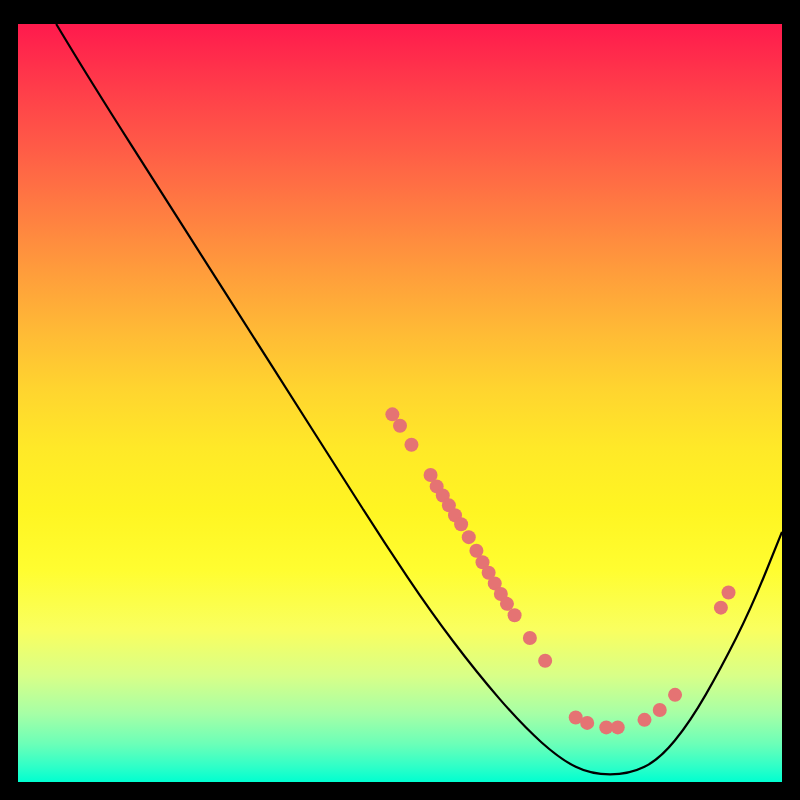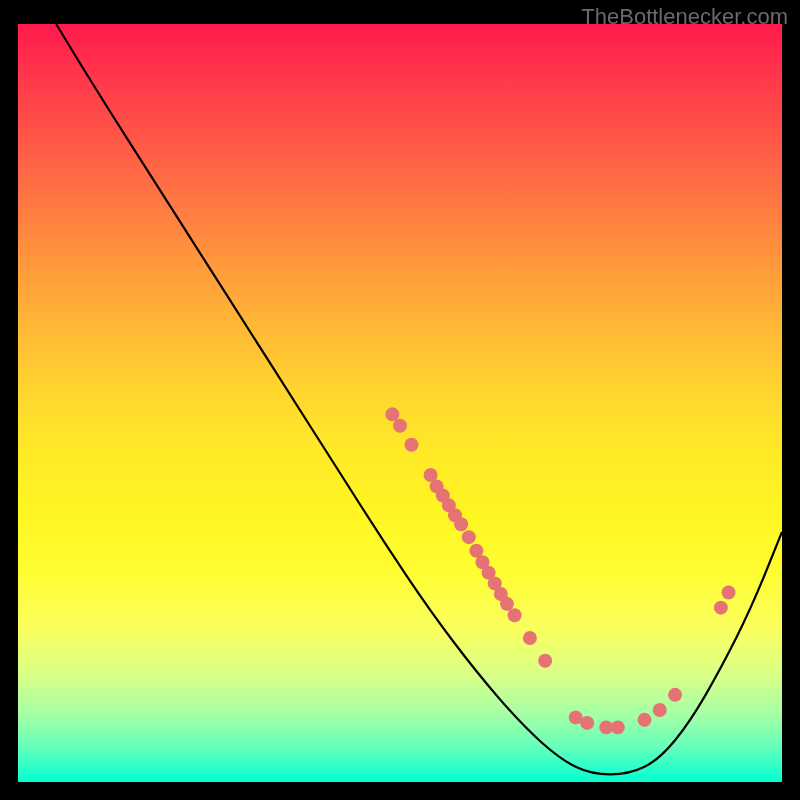--- a/index.html
+++ b/index.html
@@ -63,21 +63,20 @@
     top: 0;
     width: 764px;
     height: 758px;
     overflow: visible;
   }
 </style>
 </head>
 <body>
 
 <div class="container">
-  <div class="watermark">TheBottlenecker.com</div>
   <div class="plot-area">
     <div class="gradient-bg"></div>
     <svg class="curve" viewBox="0 0 764 758" preserveAspectRatio="none">
       <path id="curve-path" fill="none" stroke="#000000" stroke-width="2.2" d="M 38.20 0.00 Q 38.20 0.00 49.66 18.95 Q 61.12 37.90 76.40 62.53 Q 91.68 87.17 114.60 123.17 Q 137.52 159.18 160.44 195.19 Q 183.36 231.19 206.28 267.20 Q 229.20 303.20 252.12 339.20 Q 275.04 375.21 297.96 411.22 Q 320.88 447.22 343.80 483.23 Q 366.72 519.23 389.64 553.34 Q 412.56 587.45 435.48 617.77 Q 458.40 648.09 481.32 674.62 Q 504.24 701.15 523.34 718.20 Q 542.44 735.26 557.72 742.84 Q 573.00 750.42 592.10 750.42 Q 611.20 750.42 626.48 742.84 Q 641.76 735.26 657.04 716.31 Q 672.32 697.36 687.60 670.83 Q 702.88 644.30 718.16 613.98 Q 733.44 583.66 748.72 545.76 T 764.00 507.86"></path>
       <g id="points-group">
           <circle cx="374.36" cy="390.37" r="7" fill="#e57373" stroke="#d14b4b" stroke-width="0"></circle>
           <circle cx="382.00" cy="401.74" r="7" fill="#e57373" stroke="#d14b4b" stroke-width="0"></circle>
           <circle cx="393.46" cy="420.69" r="7" fill="#e57373" stroke="#d14b4b" stroke-width="0"></circle>
           <circle cx="412.56" cy="451.01" r="7" fill="#e57373" stroke="#d14b4b" stroke-width="0"></circle>
           <circle cx="418.67" cy="462.38" r="7" fill="#e57373" stroke="#d14b4b" stroke-width="0"></circle>

